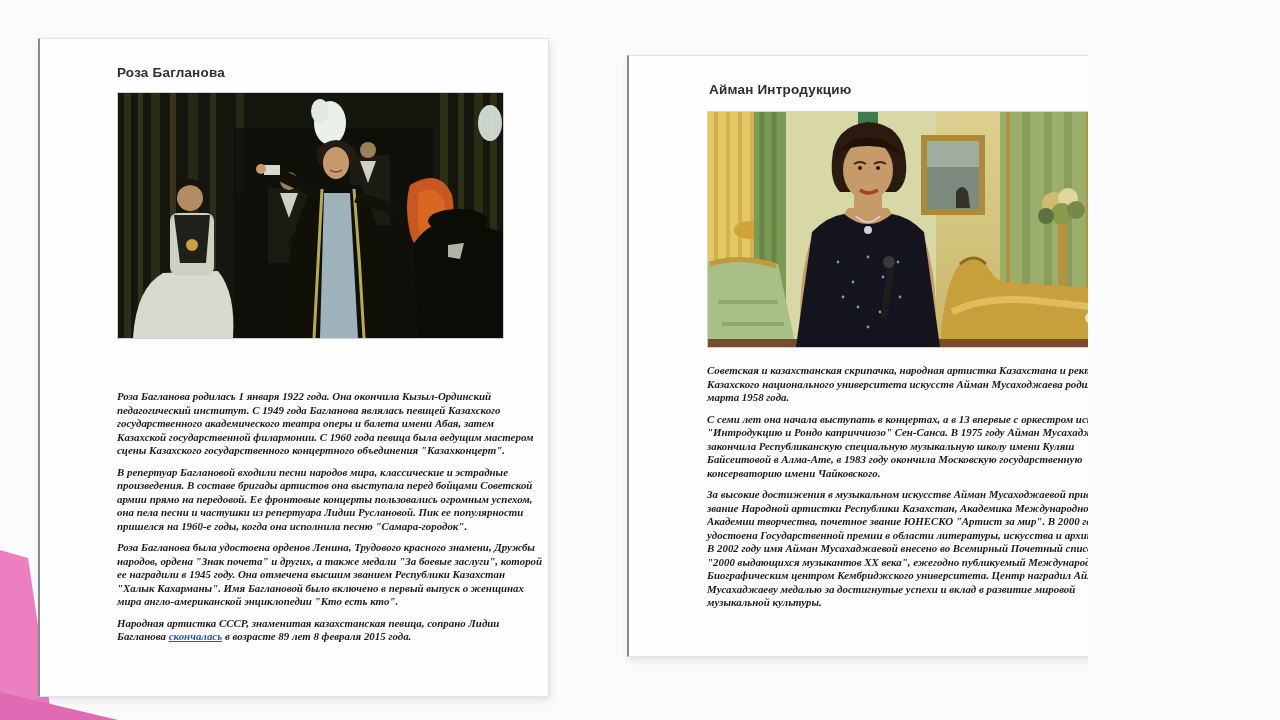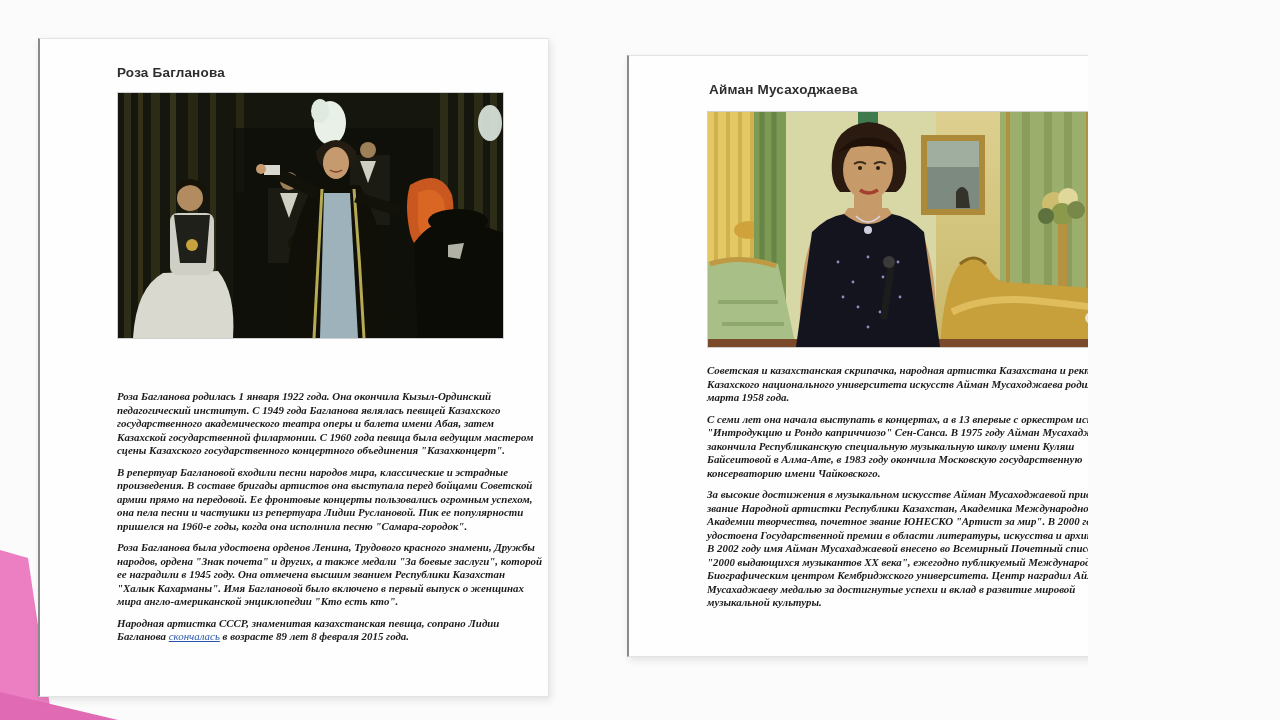--- a/index.html
+++ b/index.html
@@ -26,21 +26,21 @@
   .page-left  .page-title{left:77px;top:26px;}
   .page-right .page-title{left:80px;top:26px;}
   .photo{position:absolute;display:block;border:1px solid #cfcfcf;}
   .photo-left {left:77px;top:53px;width:385px;height:245px;}
   .photo-right{left:78px;top:55px;width:412px;height:235px;}
   .bio{position:absolute;font-family:"Liberation Serif",serif;font-style:italic;font-weight:bold;
        font-size:10.9px;line-height:13.5px;color:#1b1b1b;}
   .bio-left {left:77px;top:351px;width:428px;}
   .bio-right{left:78px;top:308px;width:432px;}
   .bio p{margin:0 0 8px 0;}
-  .bio a{color:#2a55ad;text-decoration:underline;cursor:pointer;font-weight:normal;font-style:italic;}
+  .bio a{color:#2a55ad;text-decoration:underline;cursor:pointer;font-weight:bold;font-style:italic;}
 </style>
 </head>
 <body>
 
 <div class="slide">
 
   <div class="decor">
     <div class="shape sh-right-light"></div>
     <div class="shape sh-right-mid"></div>
     <div class="shape sh-right-dark"></div>
@@ -115,21 +115,21 @@
 
     <div class="bio bio-left">
       <p>Роза Багланова родилась 1 января 1922 года. Она окончила Кызыл-Ординский педагогический институт. С 1949 года Багланова являлась певицей Казахского государственного академического театра оперы и балета имени Абая, затем Казахской государственной филармонии. С 1960 года певица была ведущим мастером сцены Казахского государственного концертного объединения "Казахконцерт".</p>
       <p>В репертуар Баглановой входили песни народов мира, классические и эстрадные произведения. В составе бригады артистов она выступала перед бойцами Советской армии прямо на передовой. Ее фронтовые концерты пользовались огромным успехом, она пела песни и частушки из репертуара Лидии Руслановой. Пик ее популярности пришелся на 1960-е годы, когда она исполнила песню "Самара-городок".</p>
       <p>Роза Багланова была удостоена орденов Ленина, Трудового красного знамени, Дружбы народов, ордена "Знак почета" и других, а также медали "За боевые заслуги", которой ее наградили в 1945 году. Она отмечена высшим званием Республики Казахстан "Халык Кахарманы". Имя Баглановой было включено в первый выпуск о женщинах мира англо-американской энциклопедии "Кто есть кто".</p>
       <p><span>Народная артистка СССР, знаменитая казахстанская певица, сопрано Лидии Багланова </span><a>скончалась</a><span> в возрасте 89 лет 8 февраля 2015 года.</span></p>
     </div>
   </div>
 
   <div class="page page-right">
-    <div class="page-title">Айман Мусаходжаева</div>
+    <div class="page-title">Айман Интродукцию</div>
 
     <svg class="photo photo-right" viewBox="0 0 412 235" preserveAspectRatio="none">
       <defs>
         <linearGradient id="wallg" x1="0" y1="0" x2="0" y2="1">
           <stop offset="0" stop-color="#ddd090"></stop>
             <stop offset="1" stop-color="#c9b86a"></stop>
         </linearGradient>
       </defs>
       <rect width="412" height="235" fill="url(#wallg)"></rect>
 

